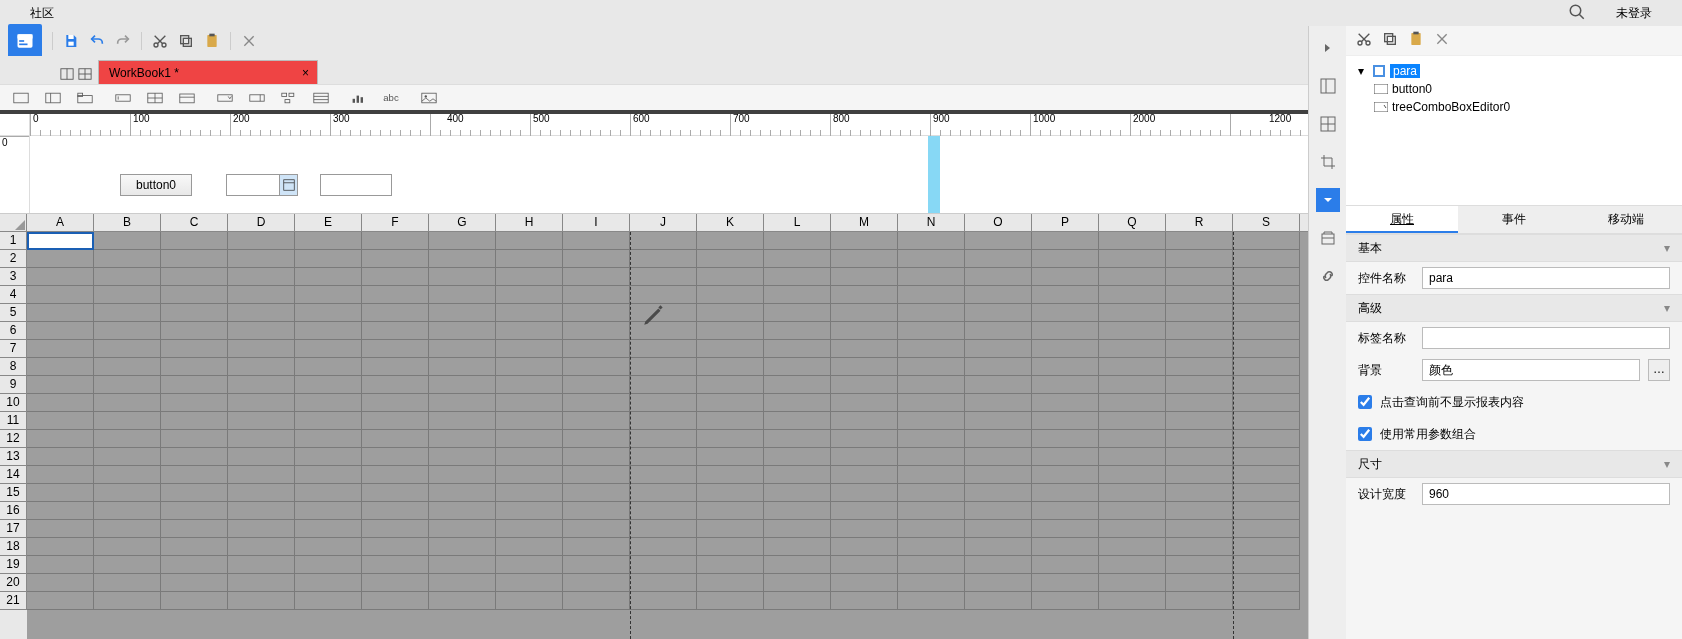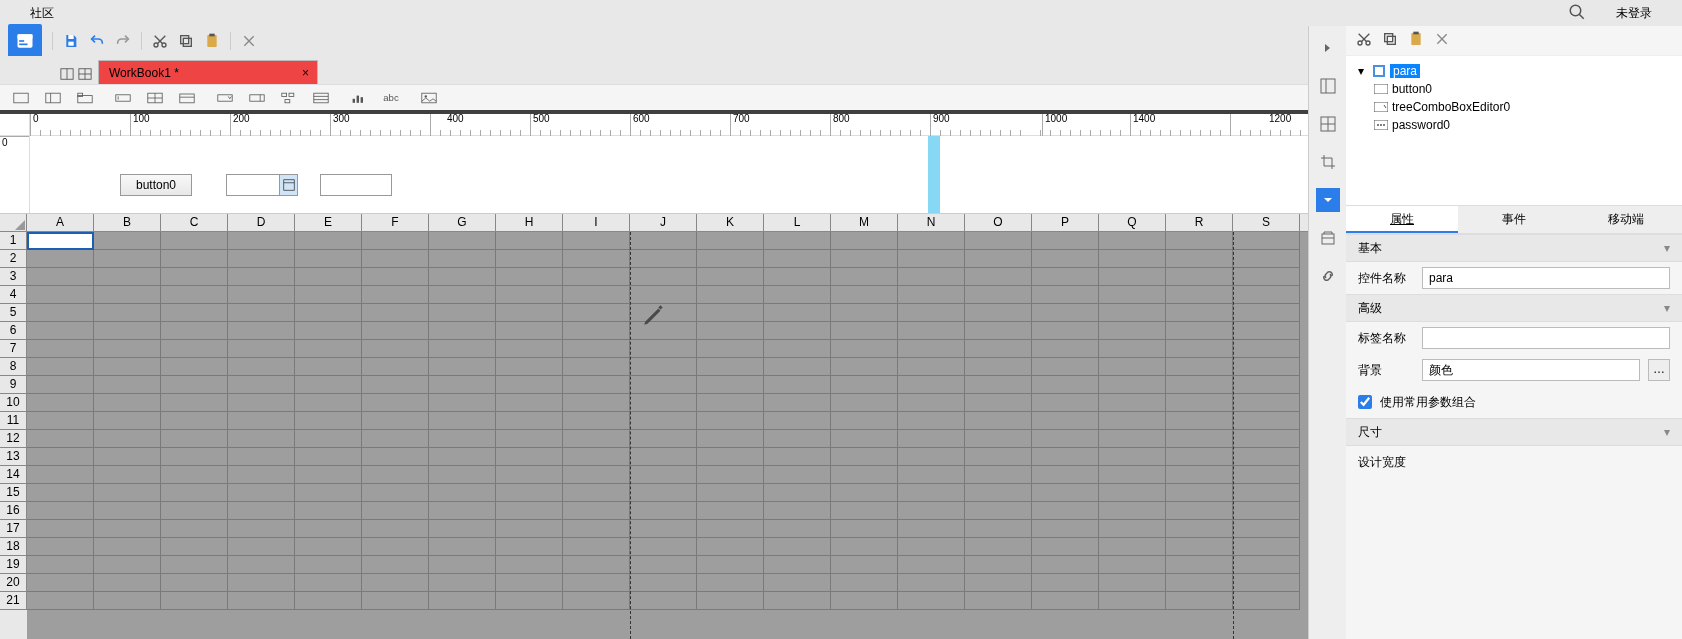--- a/index.html
+++ b/index.html
@@ -387,31 +387,31 @@
           <div class="tick" style="left: 900px;">900</div>
           <div class="tick minor" style="left: 910px;"></div>
           <div class="tick minor" style="left: 920px;"></div>
           <div class="tick minor" style="left: 930px;"></div>
           <div class="tick minor" style="left: 940px;"></div>
           <div class="tick minor" style="left: 950px;"></div>
           <div class="tick minor" style="left: 960px;"></div>
           <div class="tick minor" style="left: 970px;"></div>
           <div class="tick minor" style="left: 980px;"></div>
           <div class="tick minor" style="left: 990px;"></div>
-          <div class="tick" style="left: 1000px; margin-left: 12px;">1000</div>
+          <div class="tick" style="left: 1000px;">1000</div>
           <div class="tick minor" style="left: 1010px;"></div>
           <div class="tick minor" style="left: 1020px;"></div>
           <div class="tick minor" style="left: 1030px;"></div>
           <div class="tick minor" style="left: 1040px;"></div>
           <div class="tick minor" style="left: 1050px;"></div>
           <div class="tick minor" style="left: 1060px;"></div>
           <div class="tick minor" style="left: 1070px;"></div>
           <div class="tick minor" style="left: 1080px;"></div>
           <div class="tick minor" style="left: 1090px;"></div>
-          <div class="tick" style="left: 1100px;">1400</div>
+          <div class="tick" style="left: 1100px;">2000</div>
           <div class="tick minor" style="left: 1110px;"></div>
           <div class="tick minor" style="left: 1120px;"></div>
           <div class="tick minor" style="left: 1130px;"></div>
           <div class="tick minor" style="left: 1140px;"></div>
           <div class="tick minor" style="left: 1150px;"></div>
           <div class="tick minor" style="left: 1160px;"></div>
           <div class="tick minor" style="left: 1170px;"></div>
           <div class="tick minor" style="left: 1180px;"></div>
           <div class="tick minor" style="left: 1190px;"></div>
           <div class="tick" style="left: 1200px; padding-left: 38px;">1200</div>
@@ -1042,31 +1042,20 @@
       </div>
       <div class="tree-item lvl1">
         <span class="ticon">
             <svg width="14" height="10" viewBox="0 0 14 10">
               <rect x="0" y="0" width="14" height="10" fill="none" stroke="#555"></rect>
               <path d="M10 3l2 3" stroke="#555"></path>
             </svg>
           </span>
         <span>treeComboBoxEditor0</span>
       </div>
-      <div class="tree-item lvl1">
-        <span class="ticon">
-            <svg width="14" height="10" viewBox="0 0 14 10">
-              <rect x="0" y="0" width="14" height="10" fill="none" stroke="#555"></rect>
-              <circle cx="4" cy="5" r="1" fill="#555"></circle>
-              <circle cx="7" cy="5" r="1" fill="#555"></circle>
-              <circle cx="10" cy="5" r="1" fill="#555"></circle>
-            </svg>
-          </span>
-        <span>password0</span>
-      </div>
     </div>
 
     <div class="prop-tabs">
       <div class="ptab active">属性</div>
       <div class="ptab">事件</div>
       <div class="ptab">移动端</div>
     </div>
 
     <div class="prop-body">
       <div class="prop-sec-hdr">
@@ -1086,26 +1075,31 @@
         <label>标签名称</label>
         <input type="text" value="" style="">
       </div>
       <div class="prop-row">
         <label>背景</label>
         <input type="text" value="颜色" style="">
         <div class="dots">…</div>
       </div>
       <div class="prop-row">
         <input type="checkbox" checked="" style="">
+        <span>点击查询前不显示报表内容</span>
+      </div>
+      <div class="prop-row">
+        <input type="checkbox" checked="" style="">
         <span>使用常用参数组合</span>
       </div>
 
       <div class="prop-sec-hdr">
         <span>尺寸</span>
         <span class="chev">▾</span>
       </div>
       <div class="prop-row">
         <label>设计宽度</label>
+        <input type="text" value="960" style="">
       </div>
     </div>
 
   </div>
 </div>
 
 </body></html>

